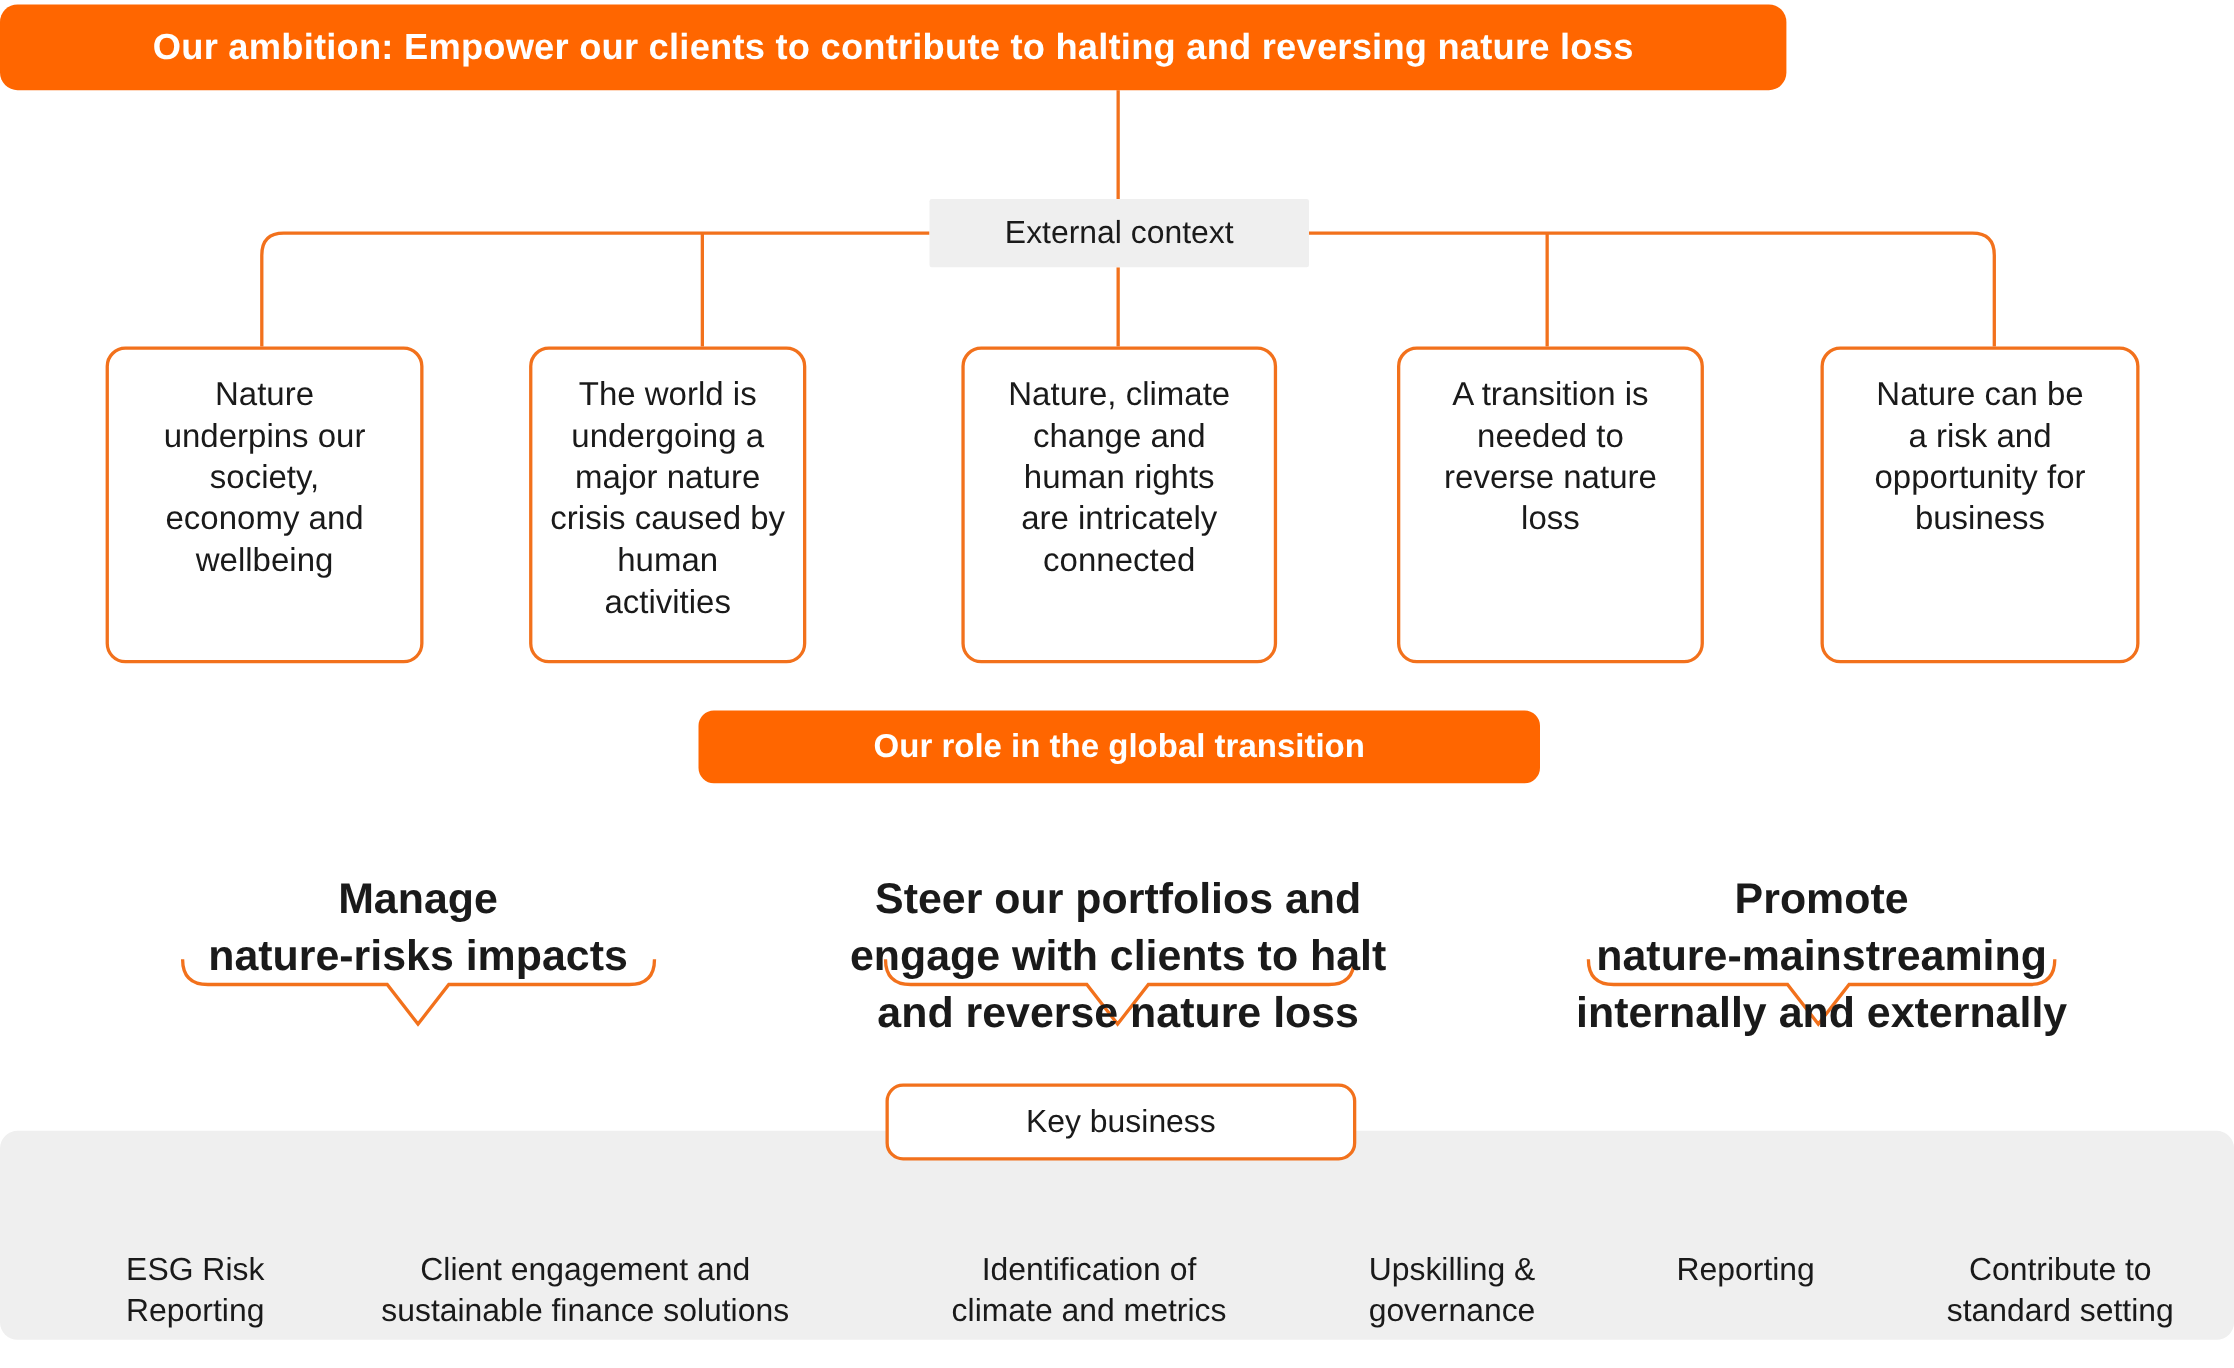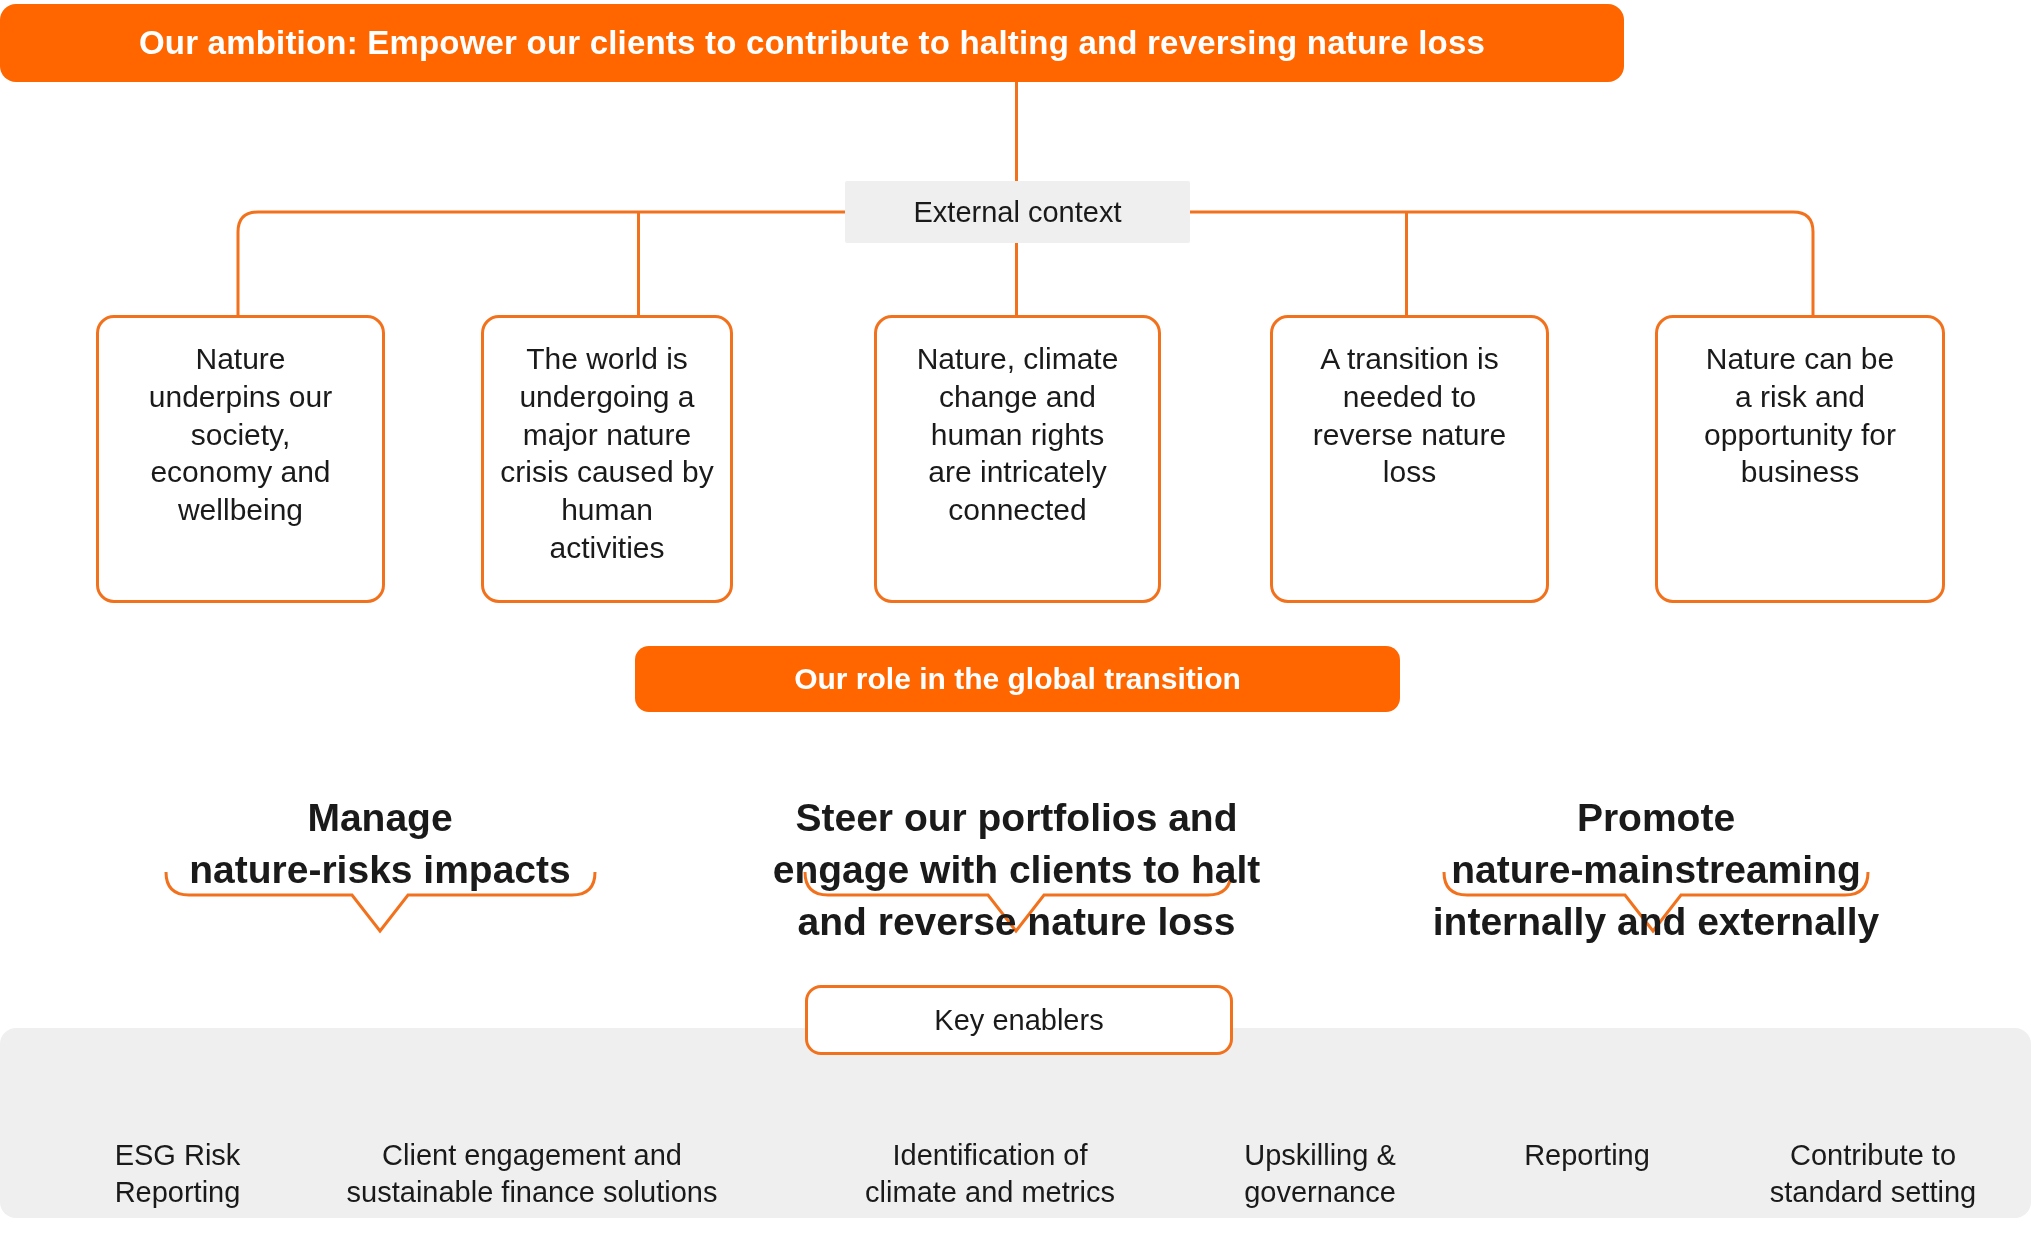--- a/index.html
+++ b/index.html
@@ -243,21 +243,21 @@
 
   <div class="role-heading" style="left:1404px; width:504px;">
     <span>Promote
 nature-mainstreaming
 internally and externally</span>
   </div>
 
   <div id="enabler-bar"></div>
 
   <div id="key-enablers">
-    <span>Key enablers</span>
+    <span>Key business</span>
   </div>
 
   <div class="enabler-item" style="left:30px; width:295px;">
     <span>ESG Risk
 Reporting</span>
   </div>
 
   <div class="enabler-item" style="left:307px; width:450px;">
     <span>Client engagement and
 sustainable finance solutions</span>

